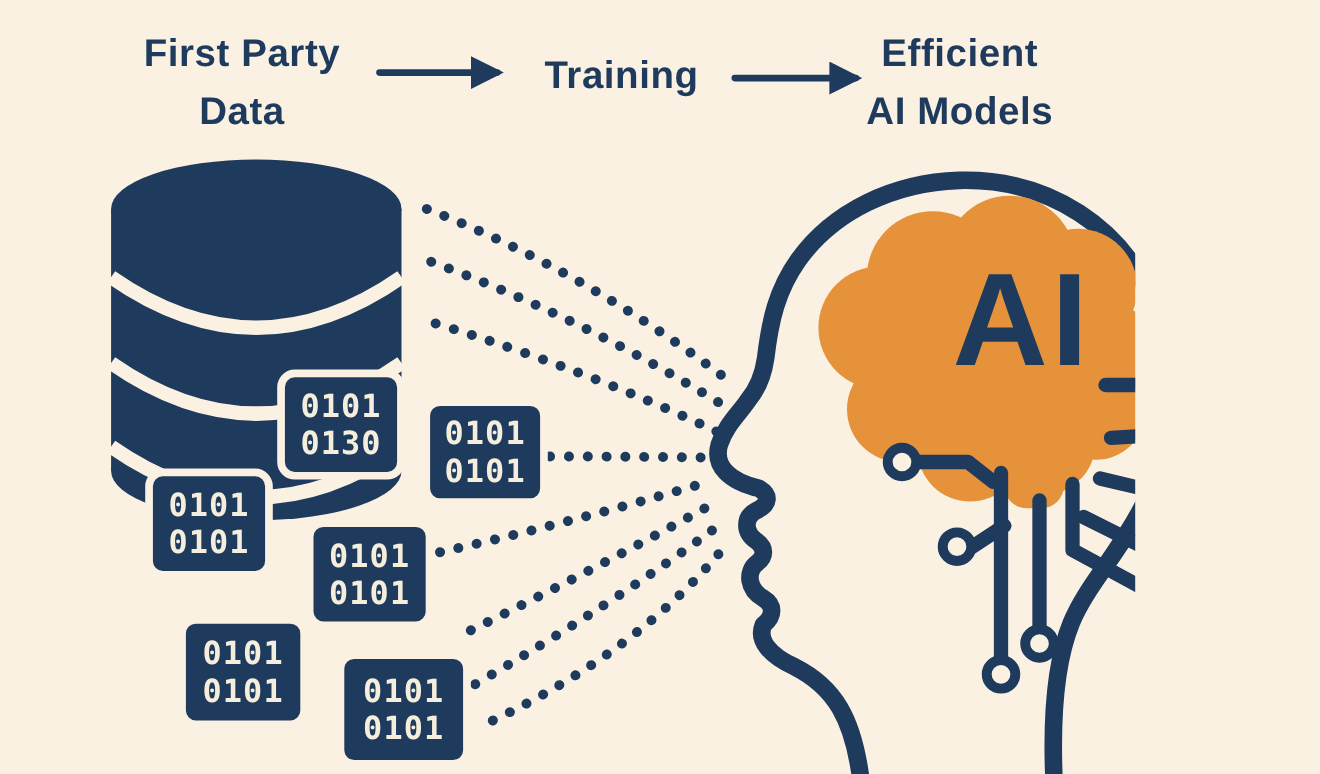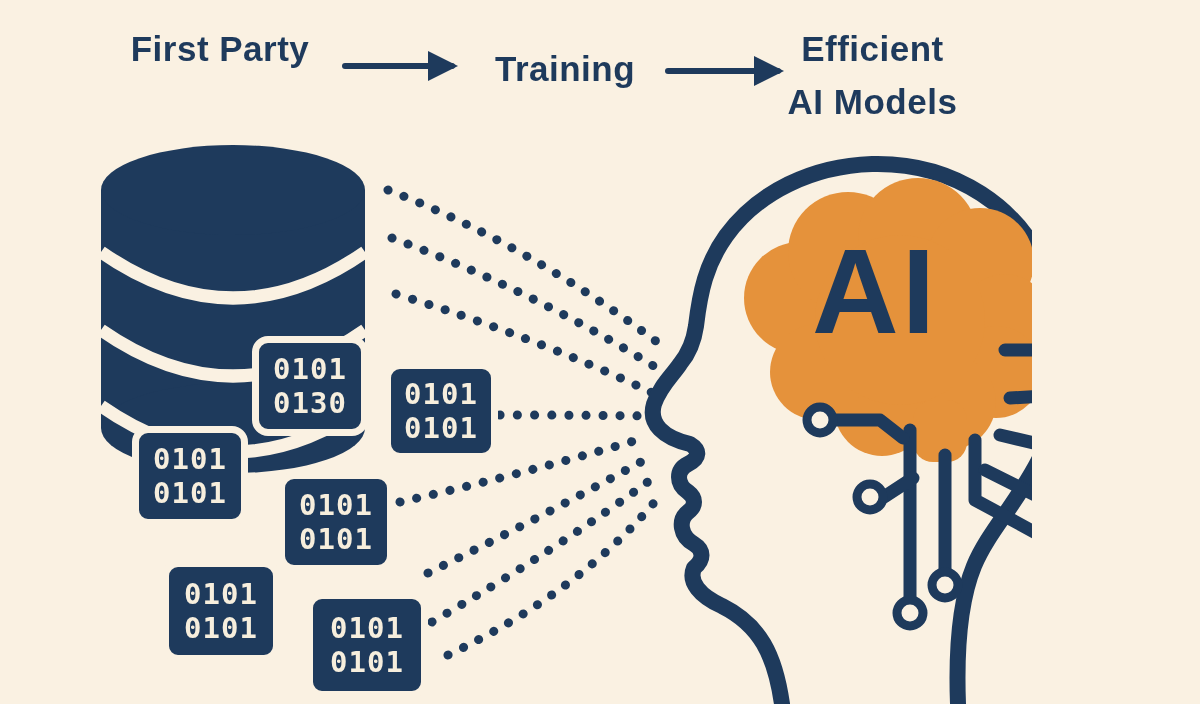--- a/index.html
+++ b/index.html
@@ -28,21 +28,21 @@
   }
   .flow-label span{display:block;}
   .chip{
     position:absolute;background:var(--navy);border:7px solid var(--cream);
     border-radius:16px;box-sizing:border-box;
     color:var(--chip_text);font-family:"DejaVu Sans Mono",monospace;font-weight:bold;
     display:flex;flex-direction:column;align-items:center;justify-content:center;
     font-size:29px;line-height:34px;letter-spacing:1px;
   }
   .ai-label{
-    position:absolute;left:812px;top:222px;width:180px;text-align:left;
+    position:absolute;left:812px;top:222px;width:180px;text-align:right;
     color:var(--navy);font-weight:bold;font-size:120px;letter-spacing:3px;
     font-family:"Liberation Sans",sans-serif;
   }
 </style>
 </head>
 <body>
 
 <div class="canvas">
 
   <svg class="layer-svg" width="1200" height="704" viewBox="0 0 1200 704">
@@ -130,20 +130,21 @@
       <circle class="node-ring" cx="1117" cy="523" r="13"></circle>
       <path class="trace" d="M834,420 L880,420 L903,438"></path>
       <circle class="node-ring" cx="820" cy="420" r="13"></circle>
       <path class="trace" d="M884,497 L913,478"></path>
       <circle class="node-ring" cx="870" cy="497" r="13"></circle>
     </g>
   </svg>
 
   <div class="flow-label" style="left:90px;top:22px;width:260px;">
     <span>First Party</span>
+    <span>Data</span>
   </div>
 
   <div class="flow-label" style="left:470px;top:42px;width:190px;">
     <span>Training</span>
   </div>
 
   <div class="flow-label" style="left:760px;top:22px;width:225px;">
     <span>Efficient</span>
     <span>AI Models</span>
   </div>

